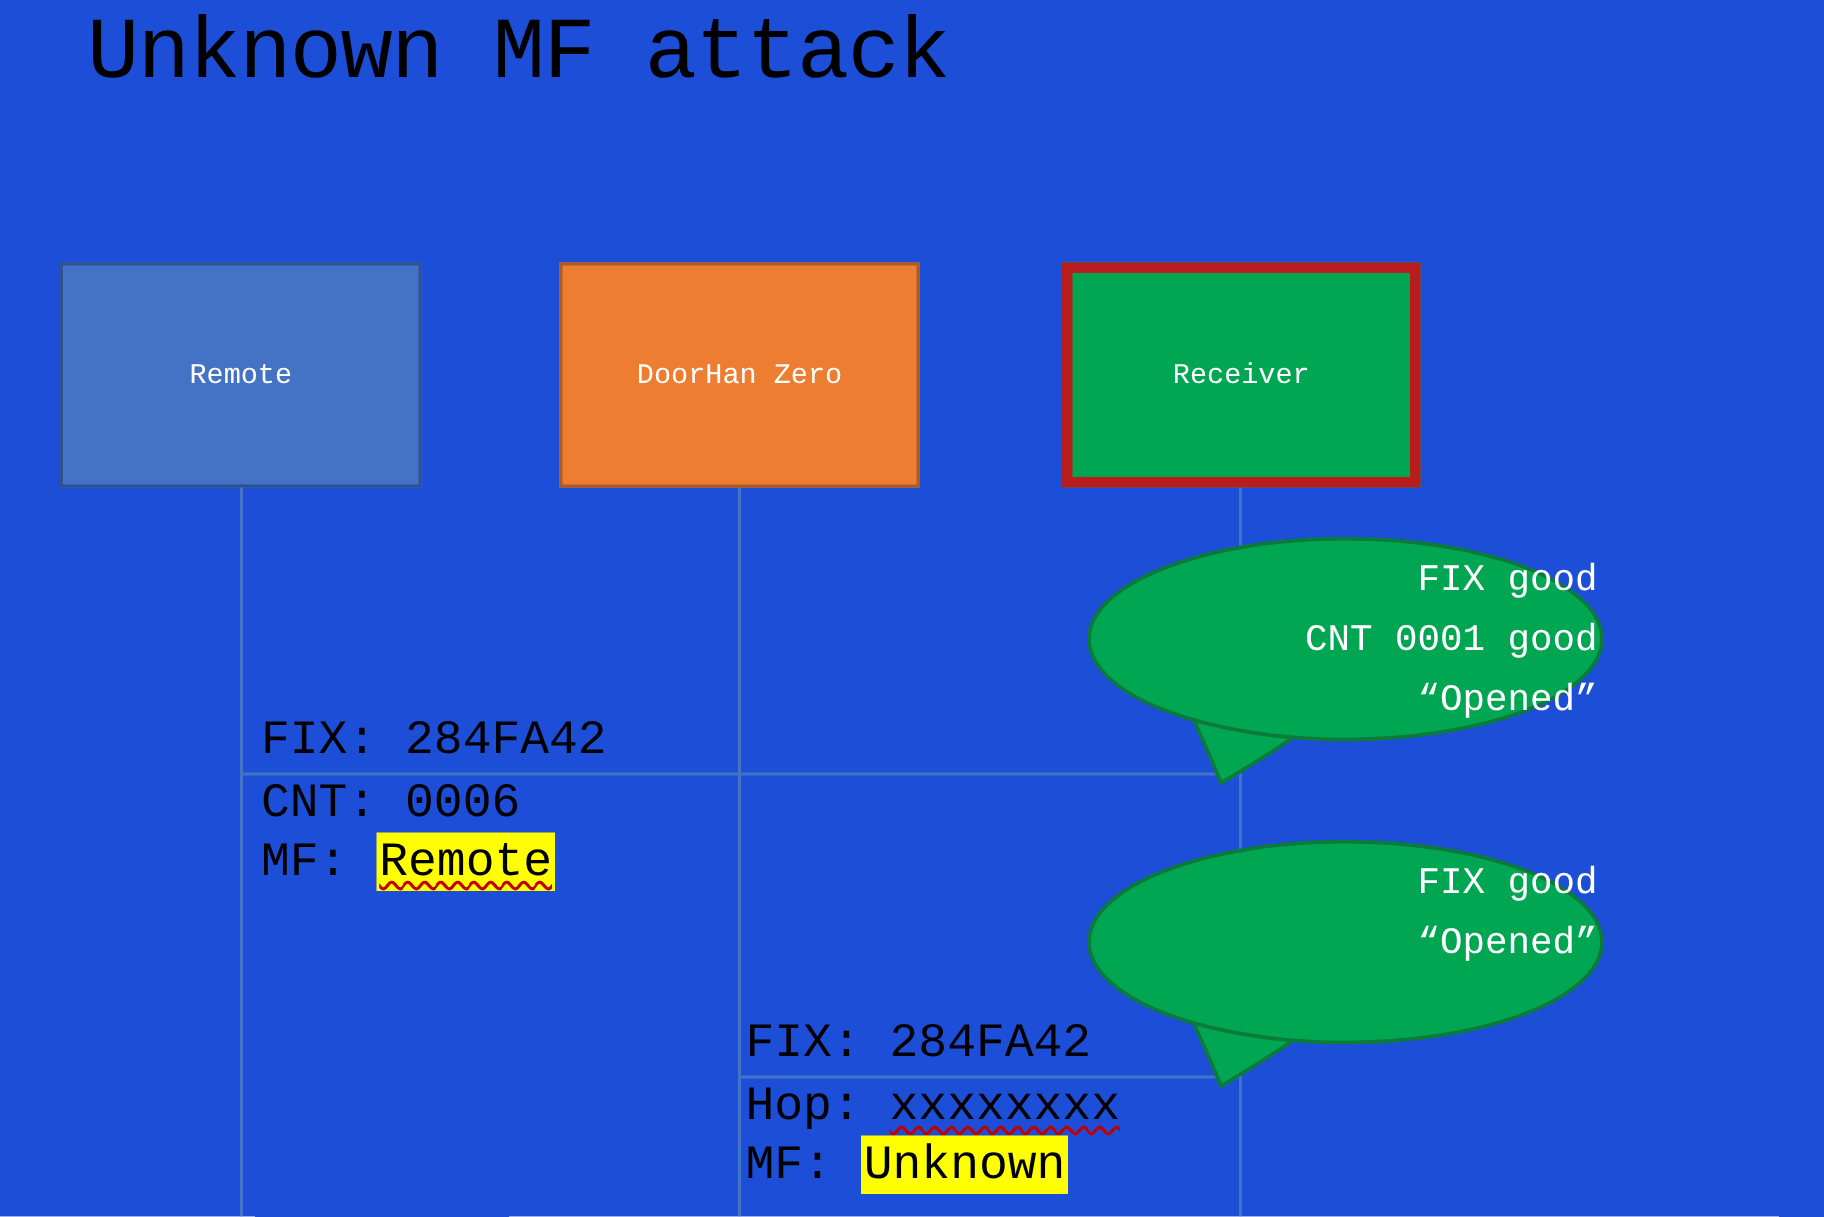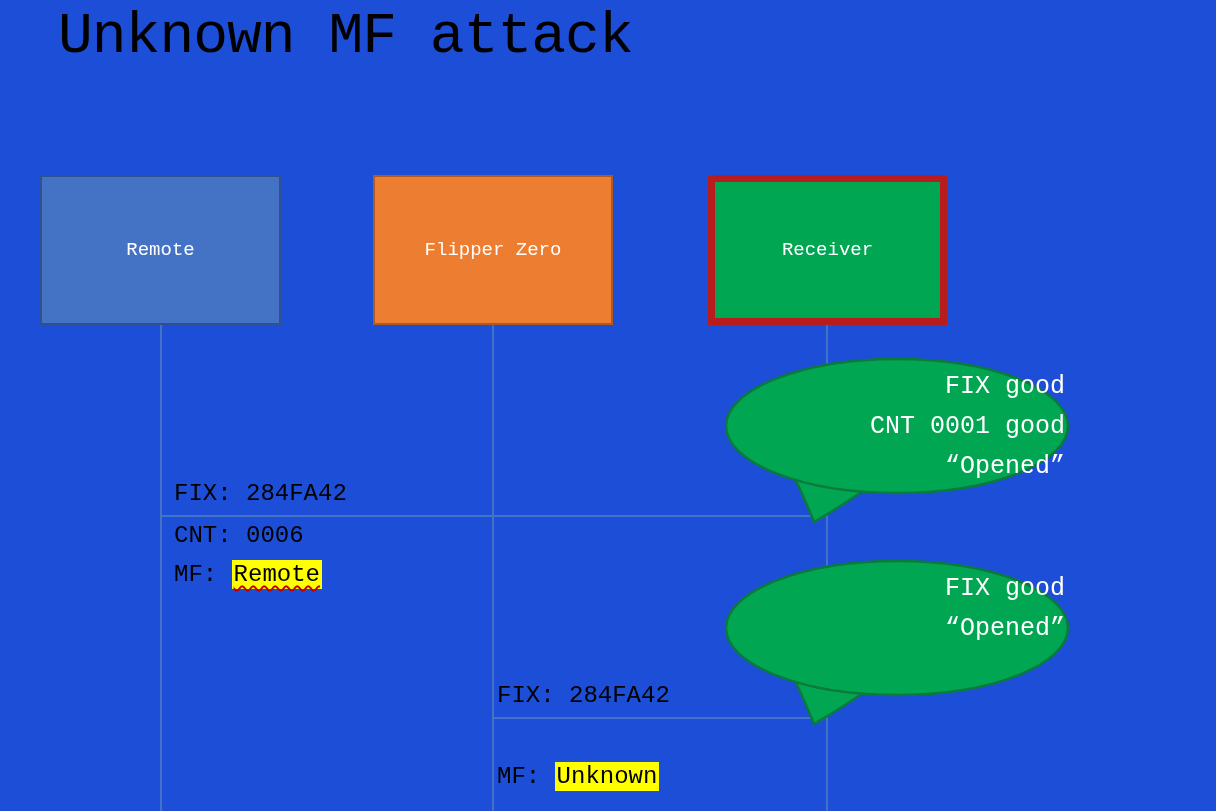--- a/index.html
+++ b/index.html
@@ -28,21 +28,21 @@
   .arrow-line { position:absolute; height:2px; background:#4472C4; }
   .arrow-1 { left:161px; top:515px; width:656px; }
   .arrow-2 { left:493px; top:717px; width:324px; }
   .arrow-head {
     position:absolute; width:0; height:0;
     border-top:6px solid transparent; border-bottom:6px solid transparent;
     border-left:11px solid #4472C4;
   }
   .arrow-head-1 { left:816px; top:510px; }
   .arrow-head-2 { left:816px; top:712px; }
-  .msg { position:absolute; font-size:24px; line-height:30px; white-space:nowrap; }
+  .msg { position:absolute; font-size:32px; line-height:30px; white-space:nowrap; }
   .msg1-fix { left:174px; top:479px; }
   .msg1-cnt { left:174px; top:521px; }
   .msg1-mf  { left:174px; top:560px; }
   .msg2-fix { left:497px; top:681px; }
   .msg2-hop { left:497px; top:723px; }
   .msg2-mf  { left:497px; top:762px; }
   .hl { background:#FFFF00; padding:1px 2px; }
   .sq {
     text-decoration-line:underline; text-decoration-style:wavy;
     text-decoration-color:#C00000; text-decoration-thickness:2px;
@@ -61,41 +61,42 @@
 <body>
 
 <div class="slide">
 
   <div class="title">Unknown MF attack</div>
 
   <div class="actor actor-remote">
     <span>Remote</span>
   </div>
   <div class="actor actor-flipper">
-    <span>Flipper Zero</span>
+    <span>DoorHan Zero</span>
   </div>
   <div class="actor actor-receiver">
     <span>Receiver</span>
   </div>
 
   <div class="lifeline lifeline-remote"></div>
   <div class="lifeline lifeline-flipper"></div>
   <div class="lifeline lifeline-receiver"></div>
 
   <div class="arrow-line arrow-1"></div>
   <div class="arrow-head arrow-head-1"></div>
 
   <div class="msg msg1-fix">FIX: 284FA42</div>
   <div class="msg msg1-cnt">CNT: 0006</div>
   <div class="msg msg1-mf"><span>MF: </span><span class="hl sq">Remote</span></div>
 
   <div class="arrow-line arrow-2"></div>
   <div class="arrow-head arrow-head-2"></div>
 
   <div class="msg msg2-fix">FIX: 284FA42</div>
+  <div class="msg msg2-hop"><span>Hop: </span><span class="sq">xxxxxxxx</span></div>
   <div class="msg msg2-mf"><span>MF: </span><span class="hl">Unknown</span></div>
 
   <div class="callout callout-1">
     <svg width="375" height="185" viewBox="0 0 375 185">
       <path d="M 82 122 Q 96 152 104 172 Q 132 156 166 132 Z" fill="#00A651" stroke="#0B7A3B" stroke-width="2.5" stroke-linejoin="round"></path>
       <ellipse cx="187" cy="76" rx="171" ry="67" fill="#00A651" stroke="#0B7A3B" stroke-width="2.5"></ellipse>
     </svg>
     <div class="callout-text">
       <div>FIX good</div>
       <div>CNT 0001 good</div>

